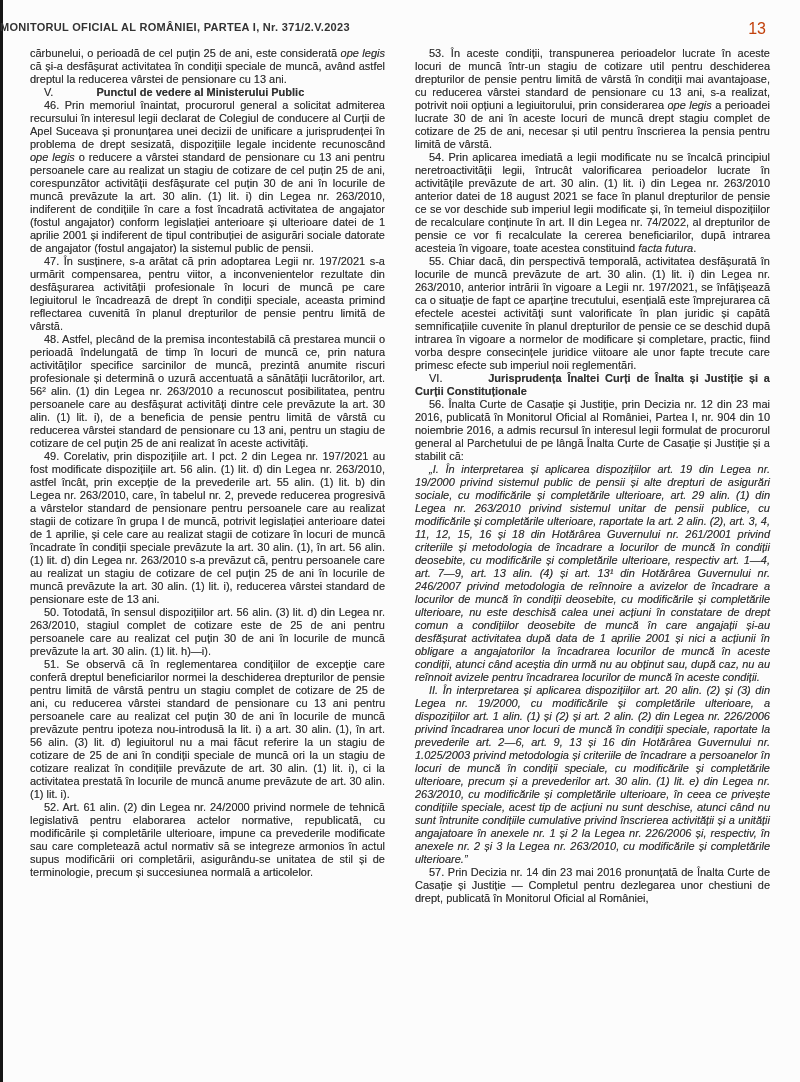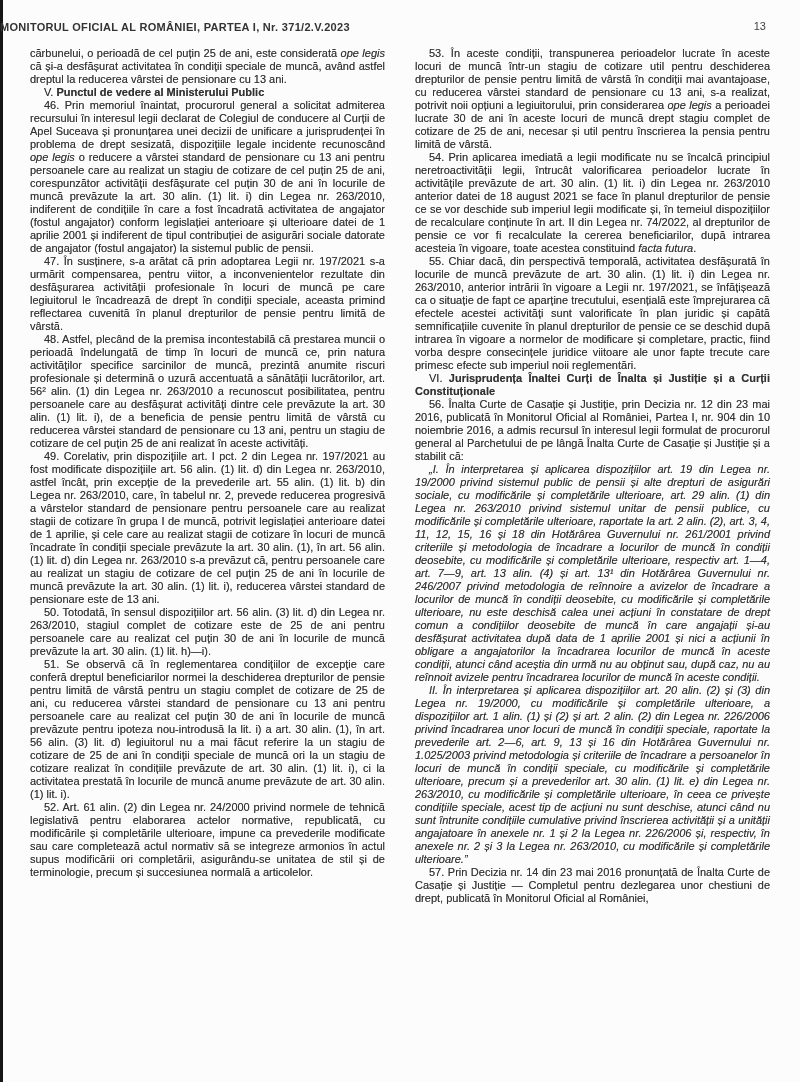--- a/index.html
+++ b/index.html
@@ -25,40 +25,40 @@
     display: block;
     text-align: left;
     font-size: 11px;
     font-weight: bold;
     letter-spacing: 0.3px;
     color: #333;
   }
   .page-header .page-number {
     position: absolute;
     top: 20px; right: 34px;
-    font-size: 11px;
-    color: #404040;
+    font-size: 16px;
+    color: #c2410c;
   }
   .content {
     display: flex;
     gap: 30px;
     padding: 4px 30px 0 30px;
   }
   .col {
     flex: 1 1 0;
     font-size: 11px;
     line-height: 13px;
     text-align: justify;
     color: #333;
     text-shadow: 0 0 0.5px rgba(40,40,40,0.55);
   }
   p.para { margin: 0; text-indent: 14px; }
   p.para.flush { text-indent: 0; }
   .it { font-style: italic; }
-  .b  { font-weight: bold; }
+  .b  { font-weight: bold; margin-left: 40px; }
 </style>
 </head>
 <body>
 
 <div class="scan-edge"></div>
 
 <div class="page-header">
   <span class="journal-title">MONITORUL OFICIAL AL ROMÂNIEI, PARTEA I, Nr. 371/2.V.2023</span>
   <span class="page-number">13</span>
 </div>

